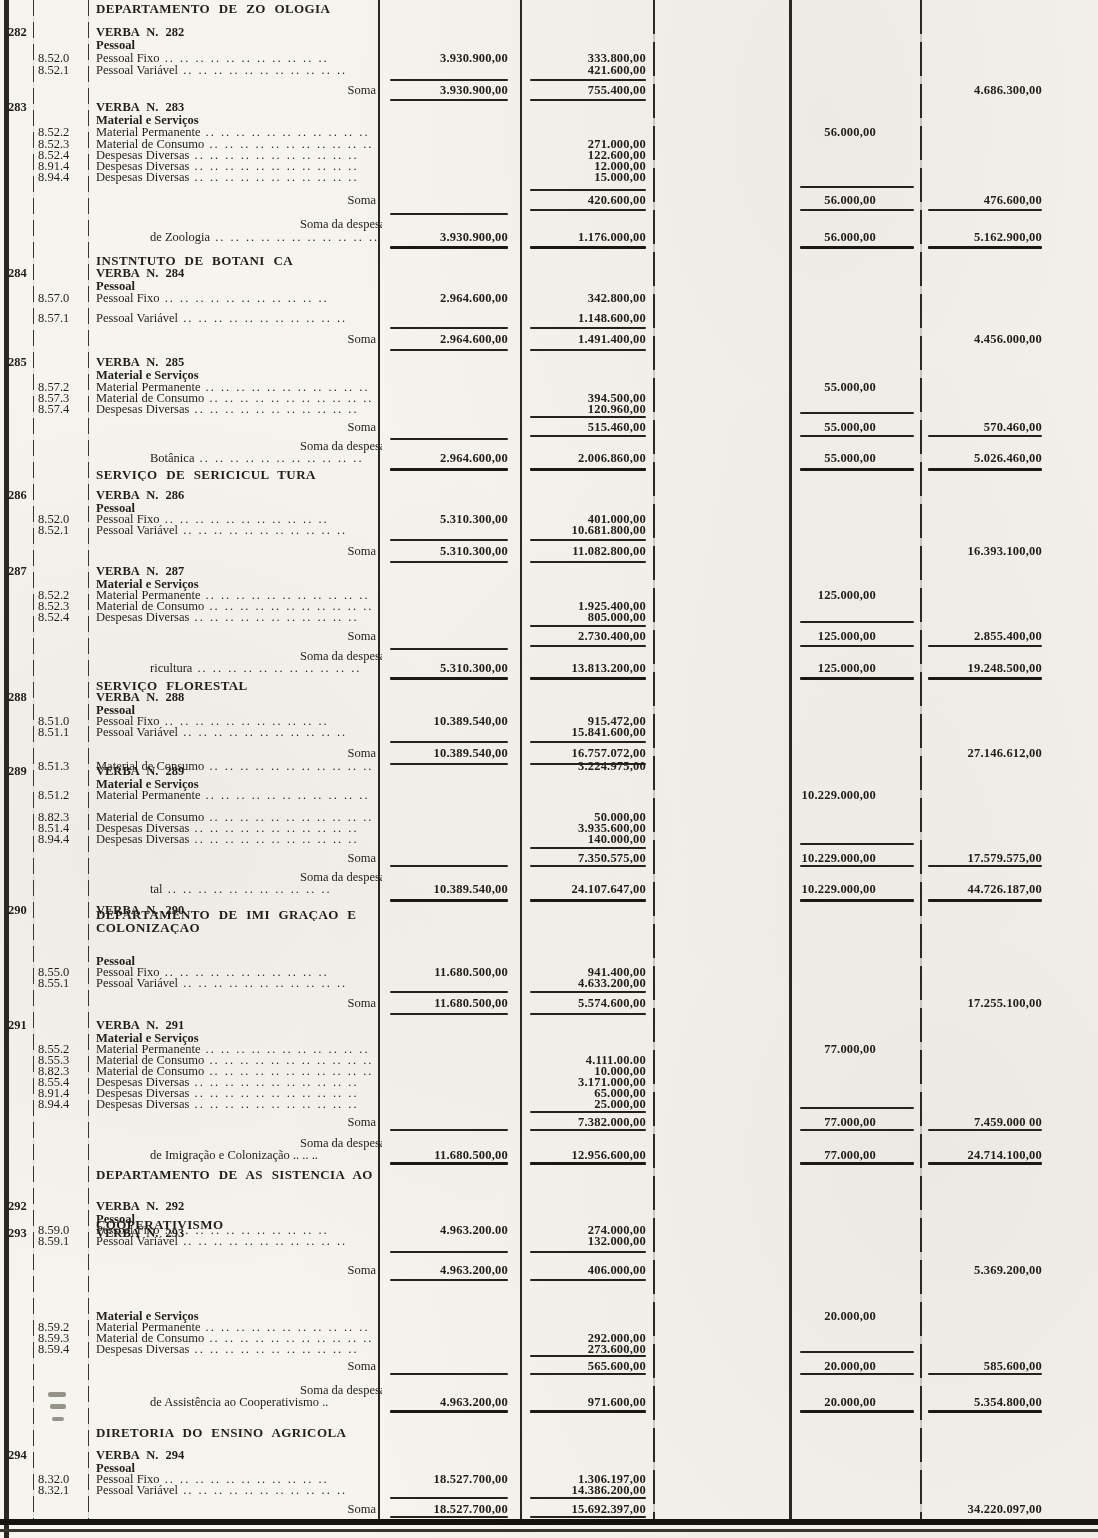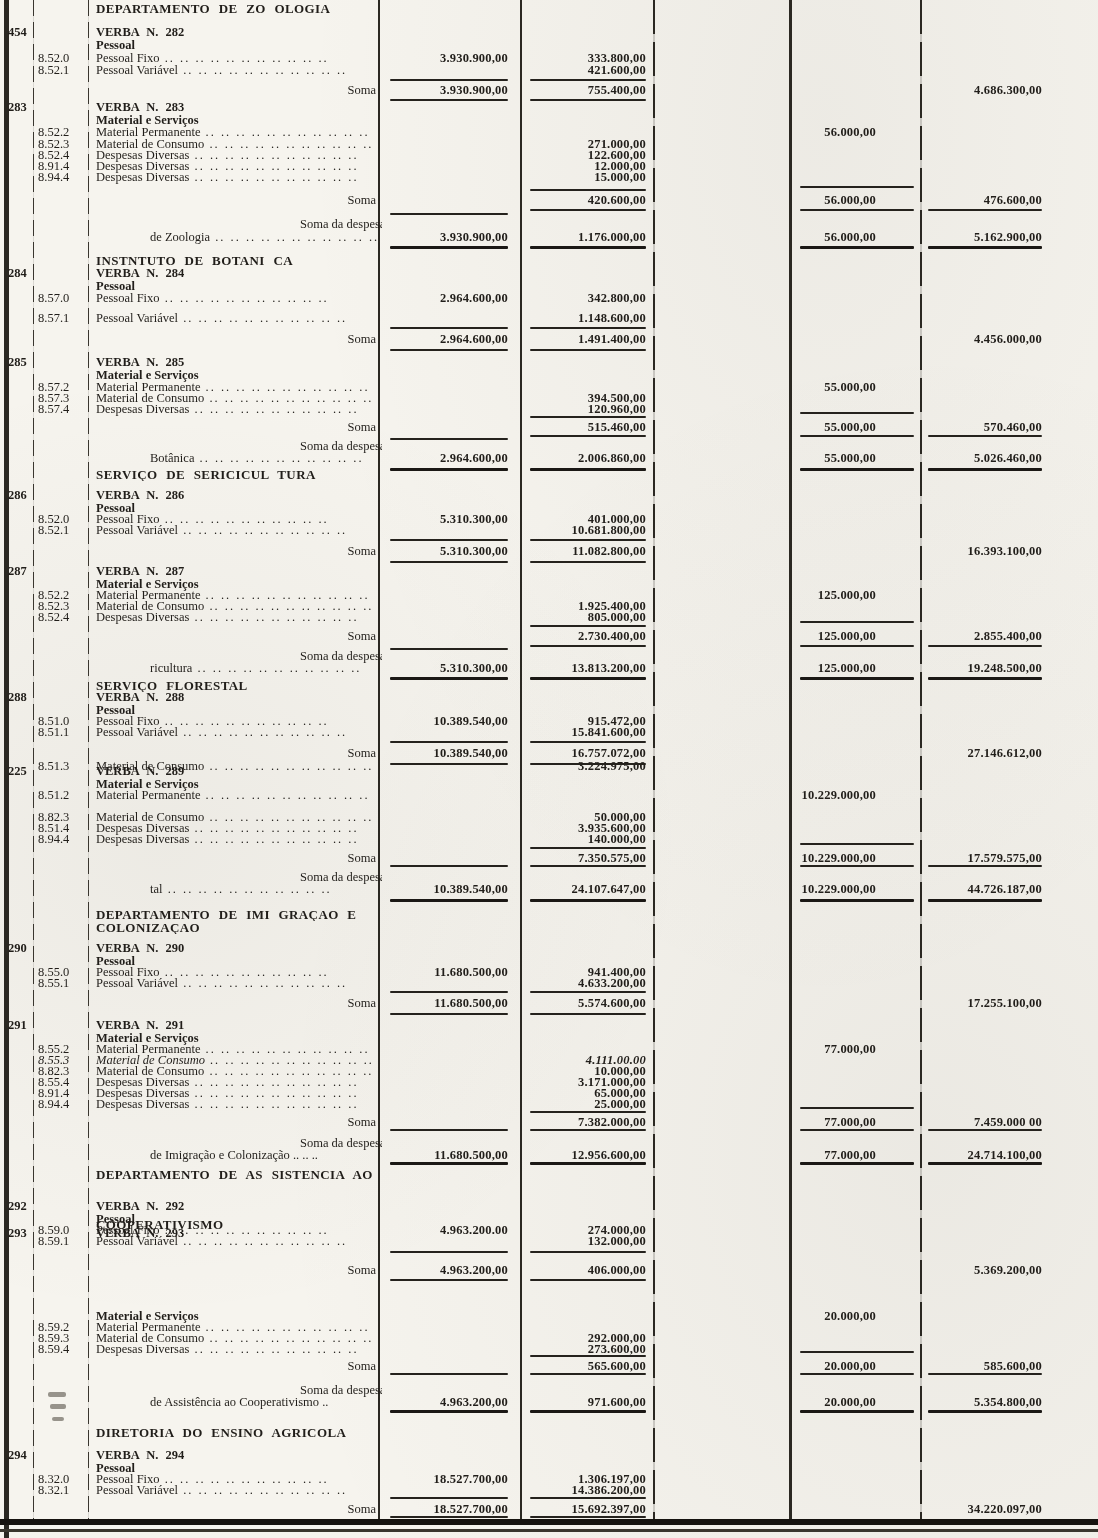--- a/index.html
+++ b/index.html
@@ -57,21 +57,21 @@
 
   <div class="smudge" style="left:48px;top:1392px;width:18px;height:5px;"></div>
   <div class="smudge" style="left:50px;top:1404px;width:16px;height:5px;"></div>
   <div class="smudge" style="left:52px;top:1417px;width:12px;height:4px;"></div>
 
   <div id="rows-host">
       <div class="row heading" style="top: 2px;">
         <div class="cell desc heading">DEPARTAMENTO DE ZO OLOGIA</div>
       </div>
       <div class="row verba" style="top: 26px;">
-        <div class="cell margin">454</div>
+        <div class="cell margin">282</div>
         <div class="cell desc verba-text">VERBA N. 282</div>
       </div>
       <div class="row subheading" style="top: 39px;">
         <div class="cell desc subheading">Pessoal</div>
       </div>
       <div class="row item" style="top: 52px;">
         <div class="cell code">8.52.0</div>
         <div class="cell desc">Pessoal Fixo<span class="dots"> .. .. .. .. .. .. .. .. .. .. ..</span></div>
         <div class="cell val c1">3.930.900,00</div>
         <div class="cell val c2">333.800,00</div>
@@ -286,21 +286,21 @@
         <div class="cell desc">Pessoal Variável<span class="dots"> .. .. .. .. .. .. .. .. .. .. ..</span></div>
         <div class="cell val c2">15.841.600,00</div>
       </div>
       <div class="row soma" style="top: 747px;">
         <div class="cell somalabel">Soma</div>
         <div class="cell val c1">10.389.540,00</div>
         <div class="cell val c2">16.757.072,00</div>
         <div class="cell val c5">27.146.612,00</div>
       </div>
       <div class="row verba" style="top: 765px;">
-        <div class="cell margin">225</div>
+        <div class="cell margin">289</div>
         <div class="cell desc verba-text">VERBA N. 289</div>
       </div>
       <div class="row subheading" style="top: 778px;">
         <div class="cell desc subheading">Material e Serviços</div>
       </div>
       <div class="row item" style="top: 789px; padding-left: 36px;">
         <div class="cell code">8.51.2</div>
         <div class="cell desc">Material Permanente<span class="dots"> .. .. .. .. .. .. .. .. .. .. ..</span></div>
         <div class="cell val c4">10.229.000,00</div>
       </div>
@@ -339,21 +339,21 @@
         <div class="cell val c2">24.107.647,00</div>
         <div class="cell val c4">10.229.000,00</div>
         <div class="cell val c5">44.726.187,00</div>
       </div>
       <div class="row heading" style="top: 908px;">
         <div class="cell desc heading">DEPARTAMENTO DE IMI GRAÇAO E</div>
       </div>
       <div class="row heading" style="top: 921px;">
         <div class="cell desc heading">COLONIZAÇAO</div>
       </div>
-      <div class="row verba" style="top: 942px;">
+      <div class="row verba" style="top: 904px;">
         <div class="cell margin">290</div>
         <div class="cell desc verba-text">VERBA N. 290</div>
       </div>
       <div class="row subheading" style="top: 955px;">
         <div class="cell desc subheading">Pessoal</div>
       </div>
       <div class="row item" style="top: 966px;">
         <div class="cell code">8.55.0</div>
         <div class="cell desc">Pessoal Fixo<span class="dots"> .. .. .. .. .. .. .. .. .. .. ..</span></div>
         <div class="cell val c1">11.680.500,00</div>
@@ -375,21 +375,21 @@
         <div class="cell desc verba-text">VERBA N. 291</div>
       </div>
       <div class="row subheading" style="top: 1032px;">
         <div class="cell desc subheading">Material e Serviços</div>
       </div>
       <div class="row item" style="top: 1043px;">
         <div class="cell code">8.55.2</div>
         <div class="cell desc">Material Permanente<span class="dots"> .. .. .. .. .. .. .. .. .. .. ..</span></div>
         <div class="cell val c4">77.000,00</div>
       </div>
-      <div class="row item" style="top: 1054px; font-style: italic;">
+      <div class="row item" style="top: 1054px;">
         <div class="cell code">8.55.3</div>
         <div class="cell desc">Material de Consumo<span class="dots"> .. .. .. .. .. .. .. .. .. .. ..</span></div>
         <div class="cell val c2">4.111.00.00</div>
       </div>
       <div class="row item" style="top: 1065px;">
         <div class="cell code">8.82.3</div>
         <div class="cell desc">Material de Consumo<span class="dots"> .. .. .. .. .. .. .. .. .. .. ..</span></div>
         <div class="cell val c2">10.000,00</div>
       </div>
       <div class="row item" style="top: 1076px;">

